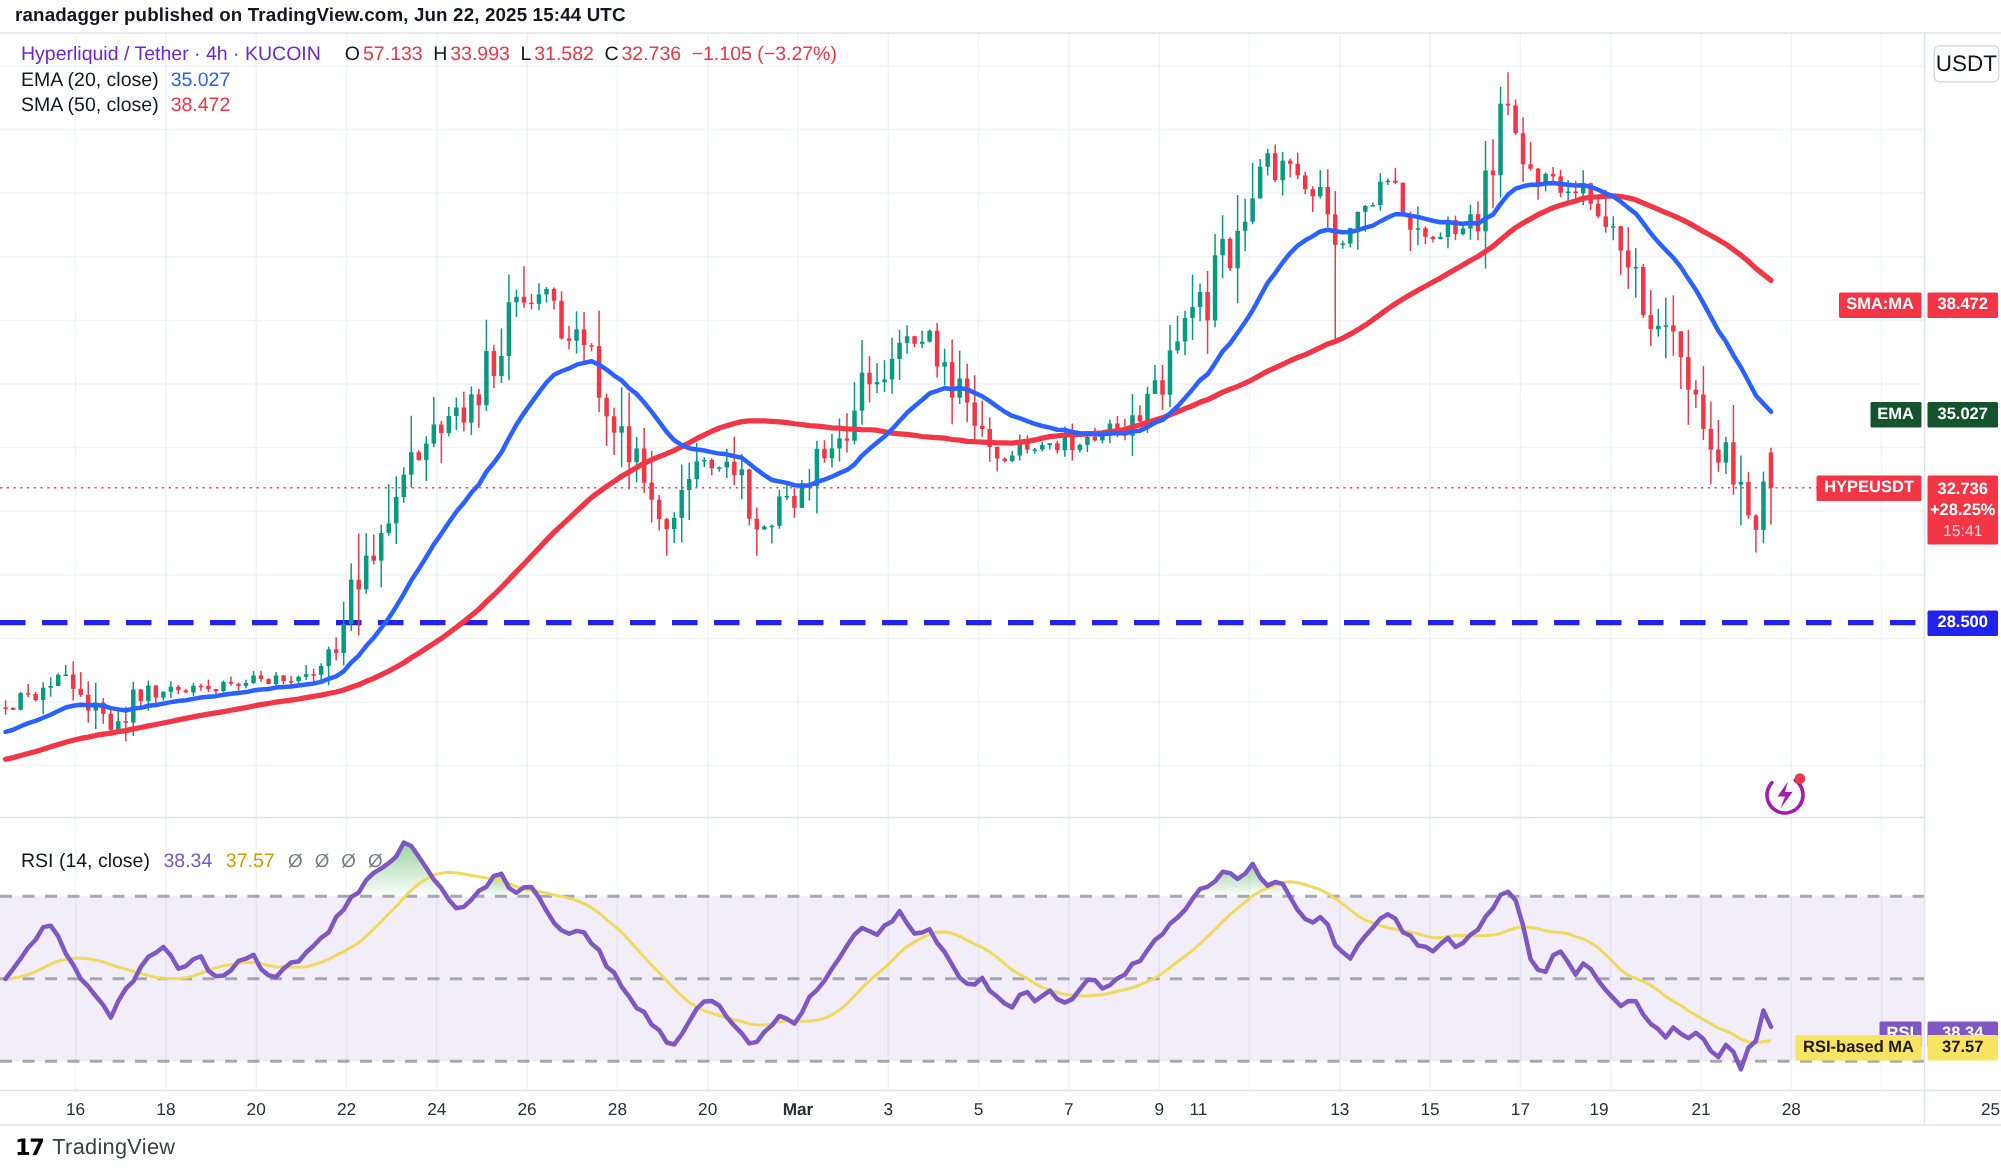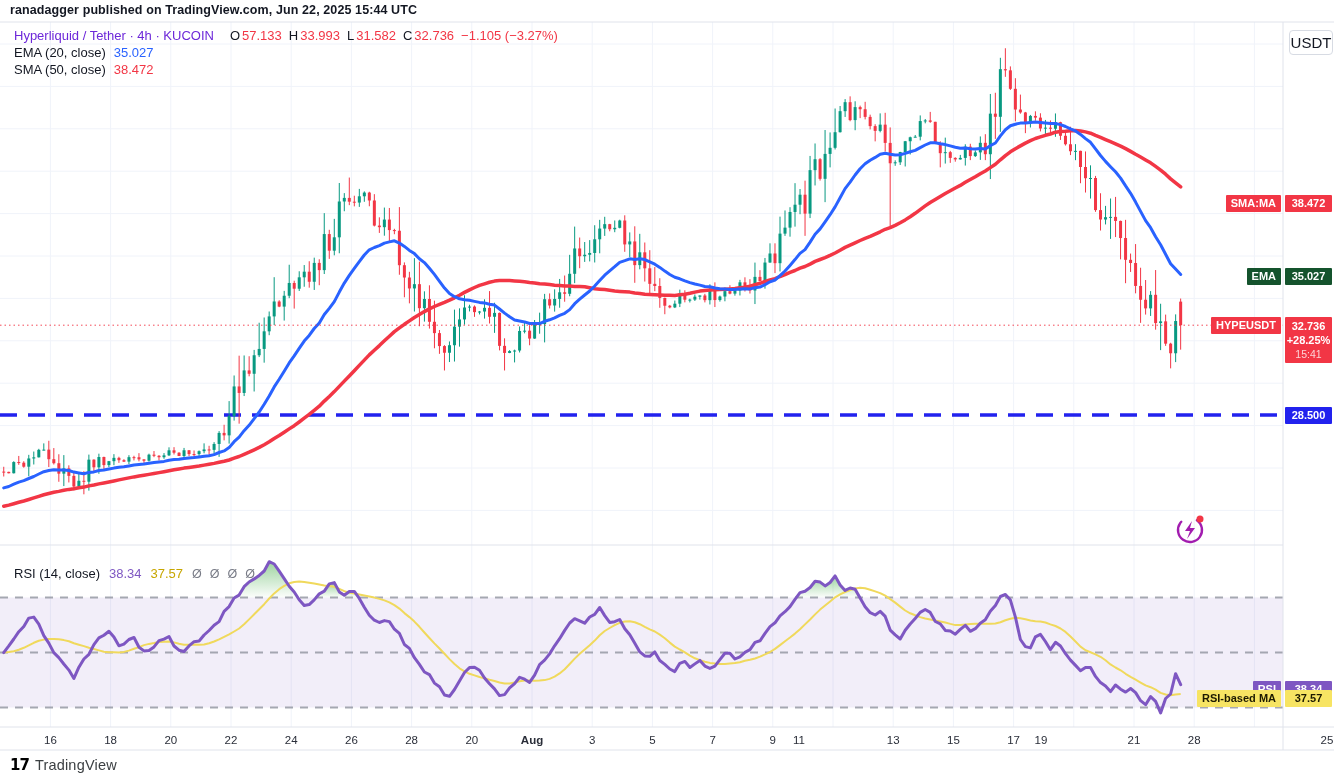--- a/index.html
+++ b/index.html
@@ -644,30 +644,30 @@
   <div class="usdt-btn">USDT</div>
   <div id="time-axis">
       <div class="ttick" style="left: 50.4px;">16</div>
       <div class="ttick" style="left: 110.6px;">18</div>
       <div class="ttick" style="left: 170.8px;">20</div>
       <div class="ttick" style="left: 231px;">22</div>
       <div class="ttick" style="left: 291.2px;">24</div>
       <div class="ttick" style="left: 351.4px;">26</div>
       <div class="ttick" style="left: 411.6px;">28</div>
       <div class="ttick" style="left: 471.8px;">20</div>
-      <div class="ttick bold" style="left: 532px;">Aug</div>
+      <div class="ttick bold" style="left: 532px;">Mar</div>
       <div class="ttick" style="left: 592.2px;">3</div>
       <div class="ttick" style="left: 652.4px;">5</div>
       <div class="ttick" style="left: 712.6px;">7</div>
       <div class="ttick" style="left: 772.8px;">9</div>
       <div class="ttick" style="left: 799px;">11</div>
       <div class="ttick" style="left: 893.2px;">13</div>
       <div class="ttick" style="left: 953.4px;">15</div>
       <div class="ttick" style="left: 1013.6px;">17</div>
-      <div class="ttick" style="left: 1041px;">19</div>
+      <div class="ttick" style="left: 1066px;">19</div>
       <div class="ttick" style="left: 1134px;">21</div>
       <div class="ttick" style="left: 1194.2px;">28</div>
       <div class="ttick" style="left: 1327px;">25</div>
     </div>
   <div id="badges">
       <div class="fbadge red" style="top: 195.094px; right: 2px;">
         <span class="chip">SMA:MA</span>
         <span class="chip valchip">38.472</span>
       </div>
       <div class="fbadge blue" style="top: 268.128px; right: 2px;">

